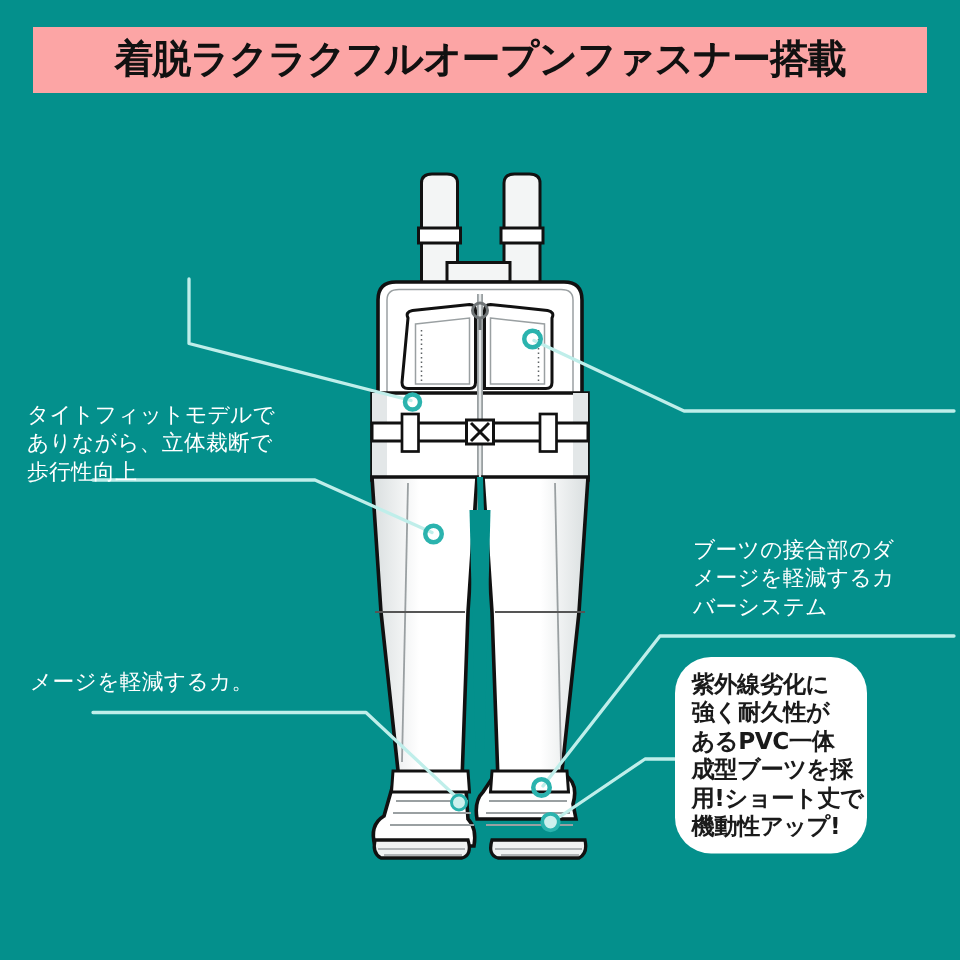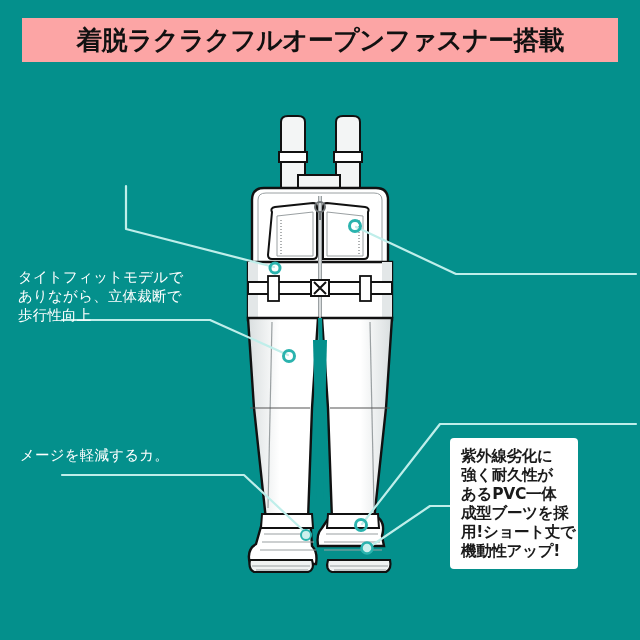--- a/index.html
+++ b/index.html
@@ -41,21 +41,21 @@
   .lbl-waist{left:20px;top:146px;}
   .lbl-tight{left:18px;top:268px;}
   .lbl-kick{left:20px;top:446px;}
   .lbl-pocket{left:444px;top:208px;}
   .lbl-cover{left:462px;top:358px;}
 
   
   .boxout{
     position:absolute;left:450px;top:438px;width:128px;
     background:#ffffff;
-    border-radius:4px;
+    border-radius:24px;
     padding:9px 9px 9px 11px;
     box-sizing:border-box;
   }
   .boxout-text{
     color:#1a1a1a;
     font-size:15.5px;
     font-weight:bold;
     line-height:1.22;
     white-space:pre;
     letter-spacing:-0.3px;
@@ -206,20 +206,23 @@
 
       <path d="M368,548 l62,-42 l20,0"></path>
       <circle cx="367" cy="548" r="5.5" fill="#cdf0ed" stroke="#2bb3ae" stroke-width="2.5"></circle>
     </g>
   </svg>
 
   <div class="label lbl-tight">タイトフィットモデルで
 ありながら、立体裁断で
 歩行性向上</div>
   <div class="label lbl-kick">メージを軽減するカ。</div>
+  <div class="label lbl-cover">ブーツの接合部のダ
+メージを軽減するカ
+バーシステム</div>
 
   <div class="boxout">
     <div class="boxout-text">紫外線劣化に
 強く耐久性が
 あるPVC一体
 成型ブーツを採
 用!ショート丈で
 機動性アップ!</div>
   </div>
 

